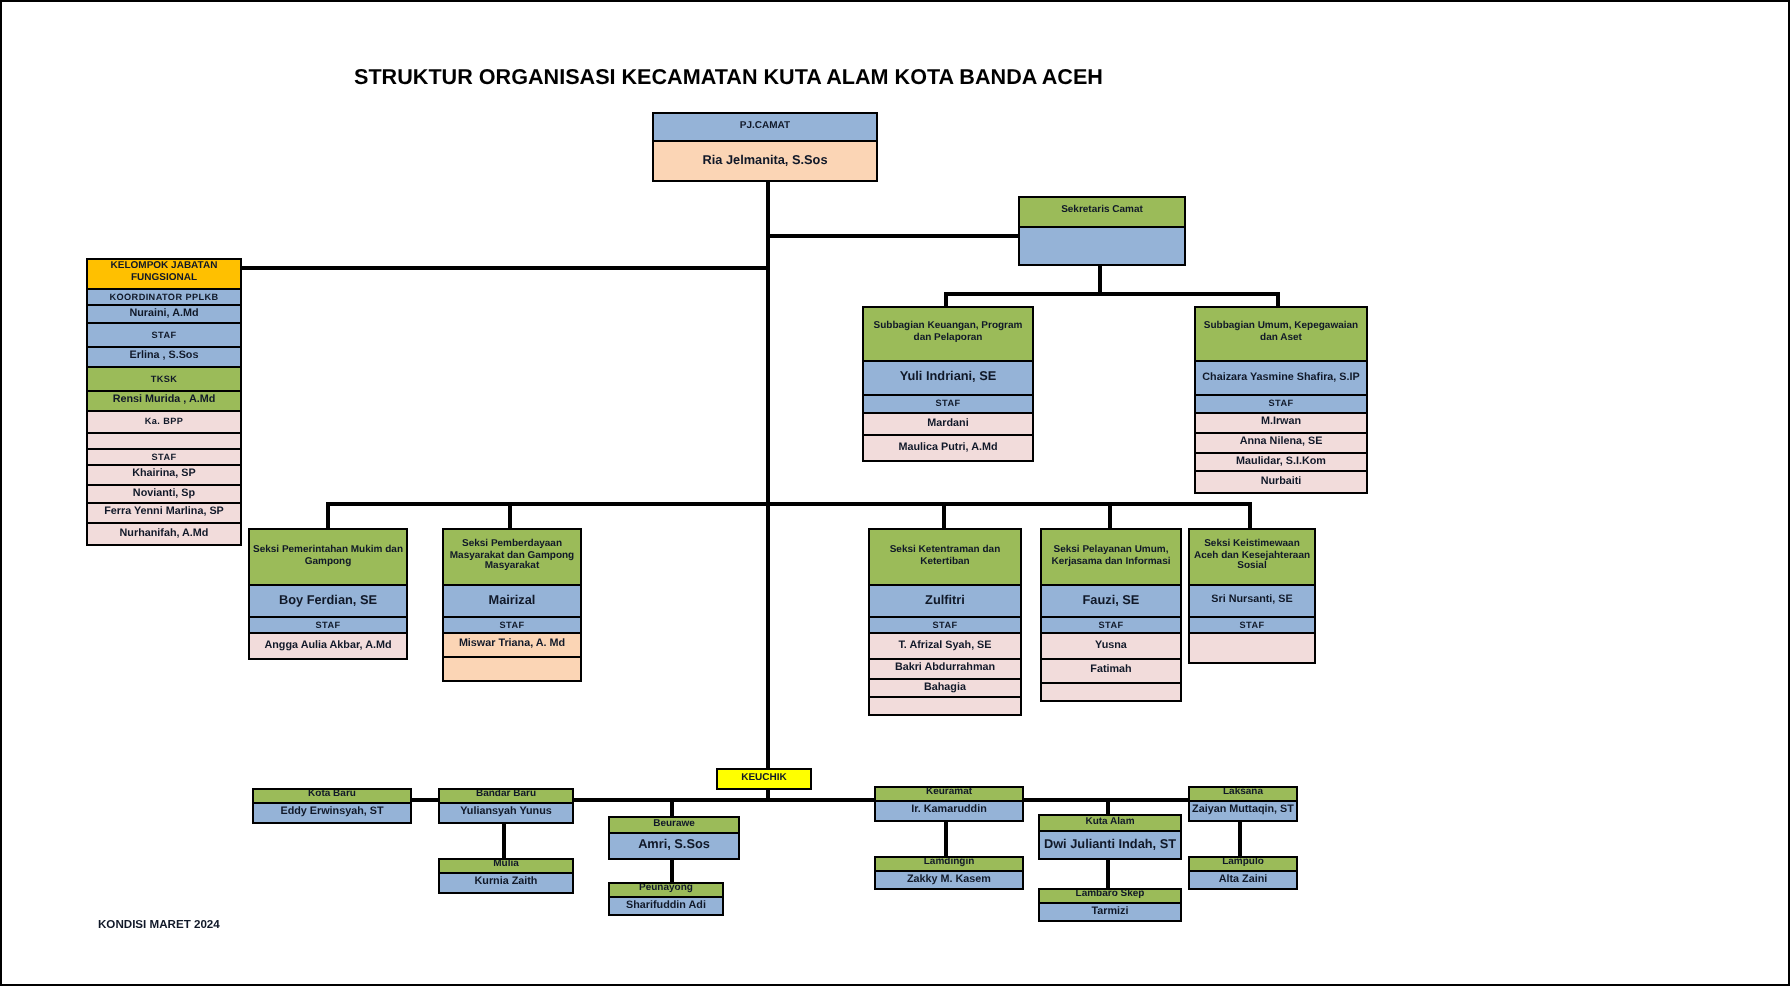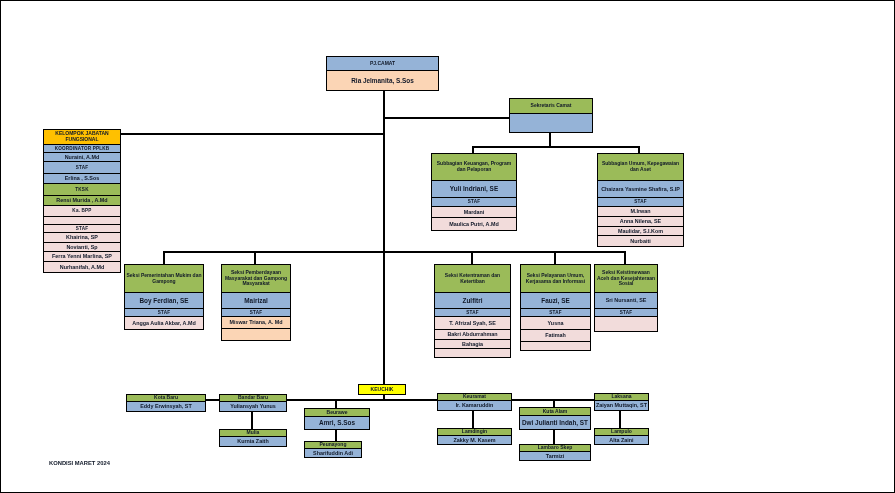--- a/index.html
+++ b/index.html
@@ -32,20 +32,21 @@
   .c-peach{background:var(--peach);}
   .c-pink{background:var(--pink);}
   .c-gold{background:var(--gold);}
   .c-yellow{background:var(--yellow);}
   .ln{position:absolute;background:#000;z-index:1;}
 </style>
 </head>
 <body>
 
 <div id="canvas">
+  <div class="title">STRUKTUR ORGANISASI KECAMATAN KUTA ALAM KOTA BANDA ACEH</div>
   <div class="footer">KONDISI MARET 2024</div>
 
 <div class="orgbox" style="left: 325px; top: 55px; width: 111px;">
       <div class="cell k-header c-blue" style="height: 14px;">PJ.CAMAT</div>
       <div class="cell k-name c-peach last" style="height: 19px;">Ria Jelmanita, S.Sos</div>
     </div>
     <div class="orgbox" style="left: 508px; top: 97px; width: 82px;">
       <div class="cell k-header c-green" style="height: 15px;">Sekretaris Camat</div>
       <div class="cell k-empty c-blue last" style="height: 18px;"></div>
     </div>

